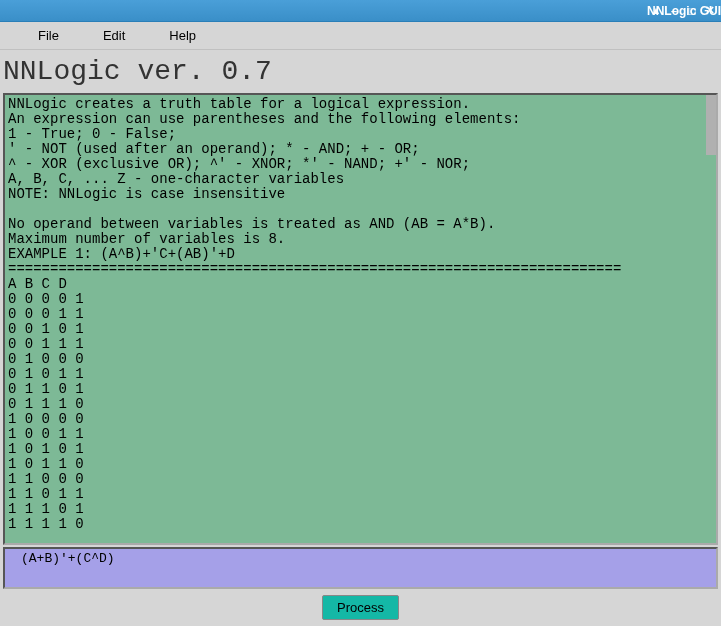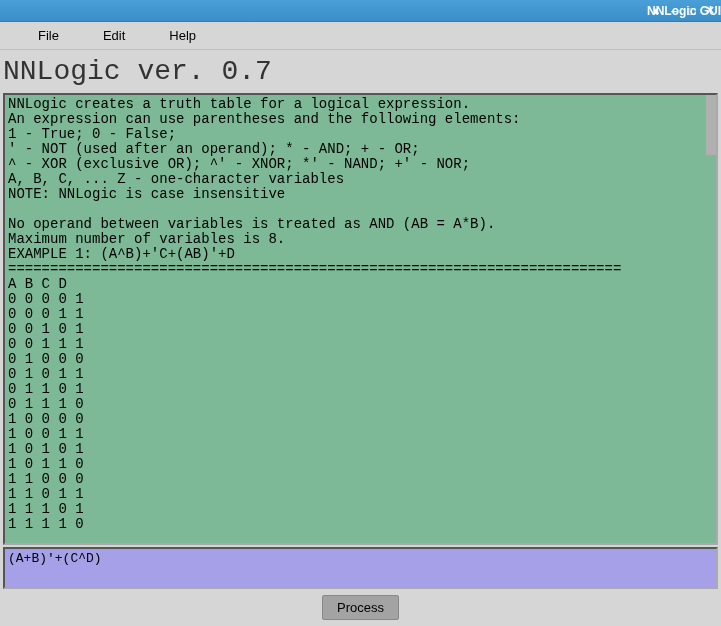--- a/index.html
+++ b/index.html
@@ -84,34 +84,34 @@
     width: 10px; height: 60px;
     background: #b0b0b0;
   }
   .input-area {
     height: 42px;
     background: #a5a0e8;
     border: 2px inset #aaa;
     font-family: "Courier New", monospace;
     font-size: 13px;
     color: #000;
-    padding: 2px 3px;
+    padding: 2px 16px;
     margin-top: 2px;
     white-space: pre;
     overflow: hidden;
   }
   .button-row {
     display: flex;
     justify-content: center;
     padding: 6px 0 2px 0;
   }
   .process-btn {
     font-size: 13px;
     padding: 4px 14px;
-    background: #a3a3a3;
+    background: #14b8a6;
     border: 1px solid #888;
     border-radius: 2px;
     cursor: pointer;
   }
 </style>
 </head>
 <body>
 
 <div class="titlebar">
   <span class="title">NNLogic GUI</span>

